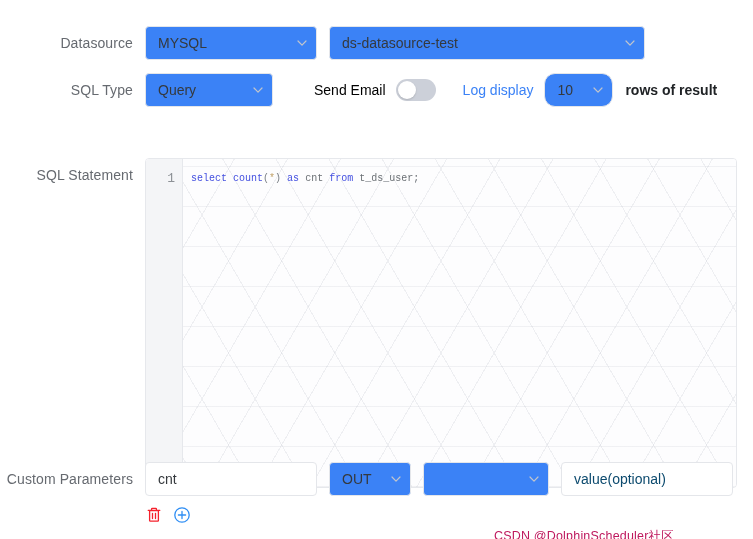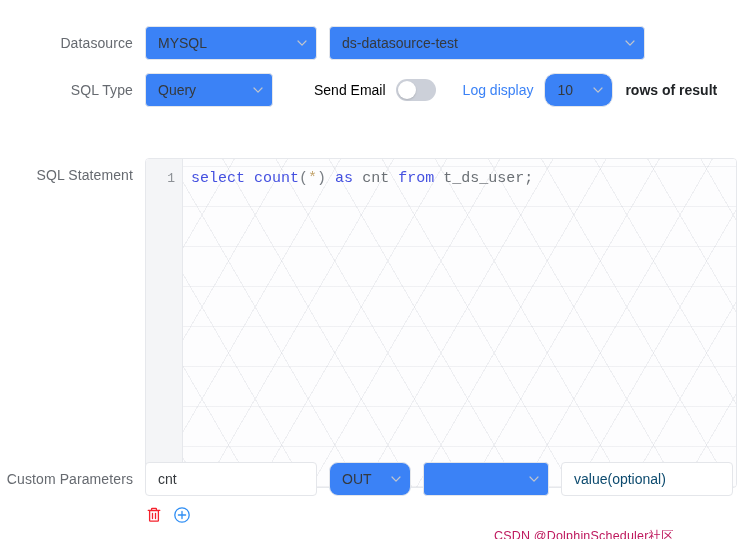--- a/index.html
+++ b/index.html
@@ -176,35 +176,35 @@
     color: #8d9196;
     text-align: right;
     padding: 10px 7px 0 0;
     line-height: 20px;
   }
   .code {
     position: absolute;
     left: 37px; top: 0; right: 0; bottom: 0;
     padding: 10px 0 0 8px;
     font-family: "Liberation Mono", "DejaVu Sans Mono", monospace;
-    font-size: 15px;
+    font-size: 10px;
     line-height: 20px;
     white-space: pre;
     color: #5c6166;
   }
   .tk-kw   { color: #4450e0; }
   .tk-fn   { color: #4450e0; }
   .tk-op   { color: #7a7f85; }
   .tk-star { color: #c2a36b; }
   .tk-id   { color: #6b7075; }
 
   
   #row-custom { left: 0; top: 450px; }
   #cp-name   { width: 172px; margin-left: 12px; }
-  #cp-dir    { width: 82px;  margin-left: 12px; padding: 0 26px 0 12px; border-radius: 9px; }
+  #cp-dir    { width: 82px;  margin-left: 12px; padding: 0 26px 0 12px; }
   #cp-type   { width: 126px; margin-left: 12px; padding: 0 26px 0 12px; }
   #cp-value  { width: 172px; margin-left: 12px; }
 
   
   #row-actions {
     position: absolute;
     left: 145px;
     top: 494px;
     display: flex;
     align-items: center;

